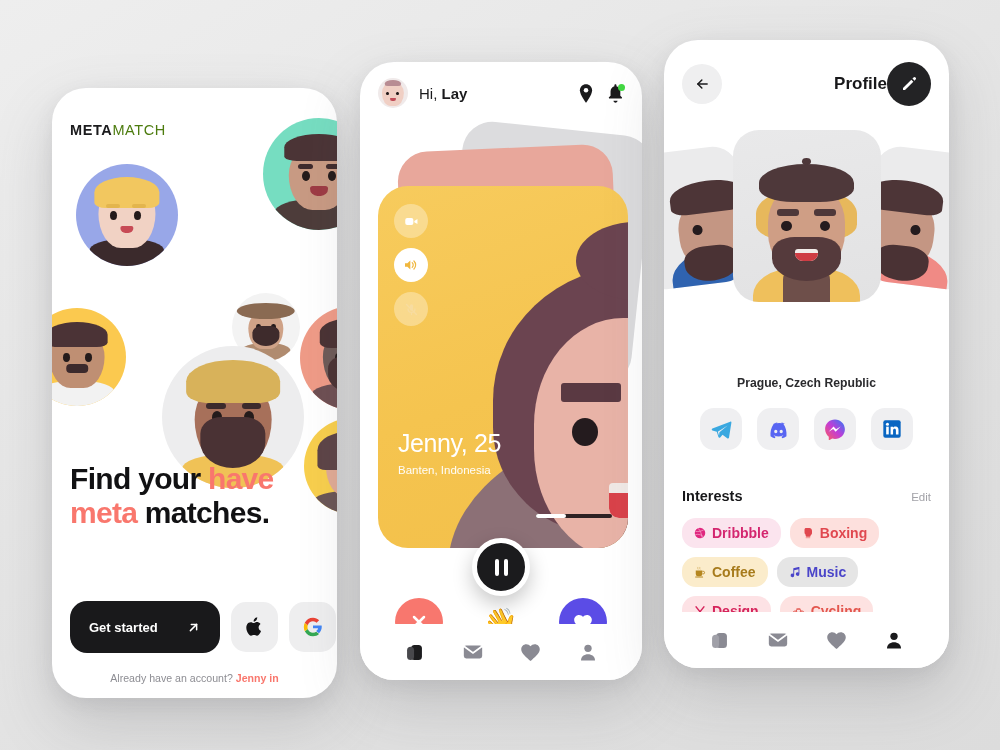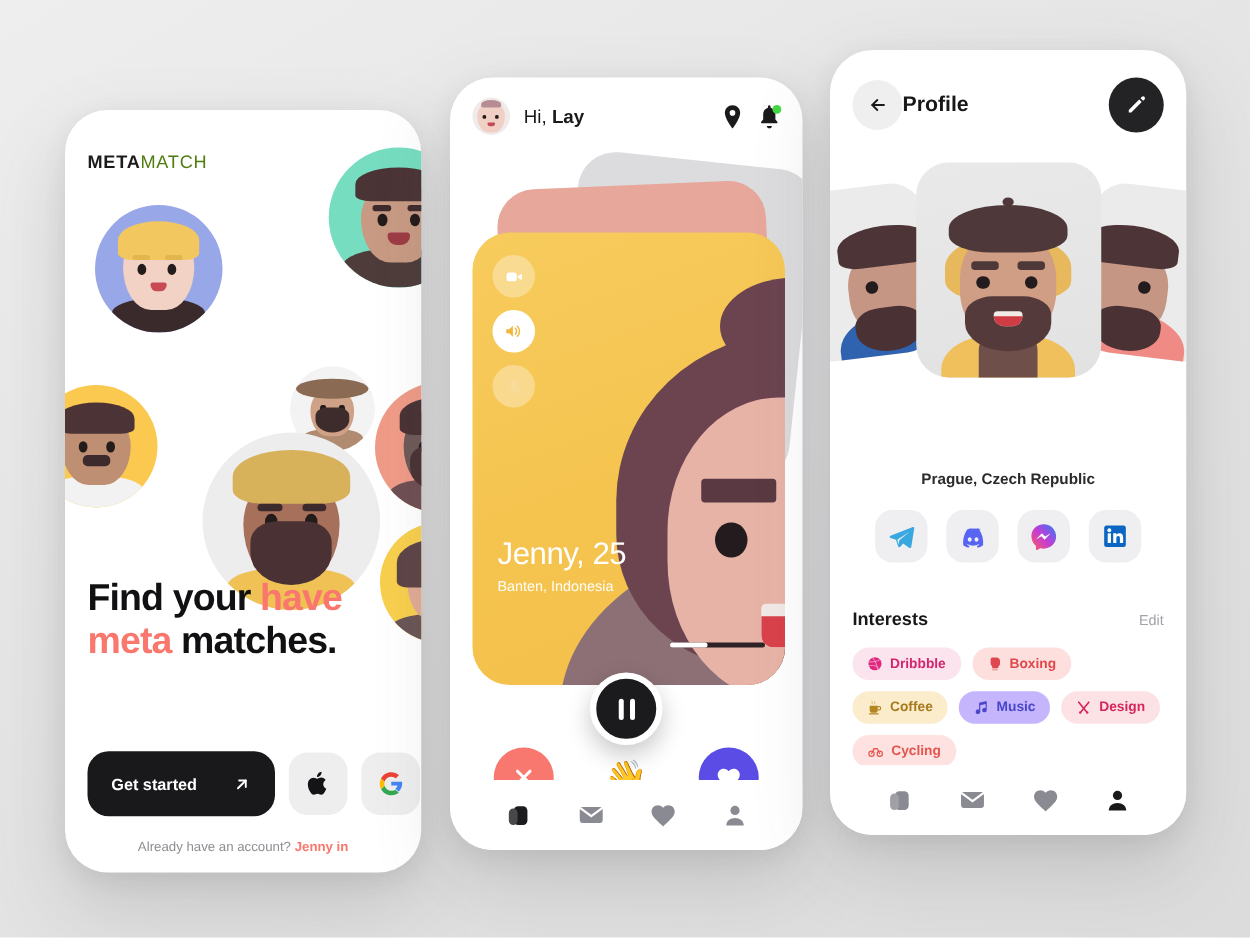--- a/index.html
+++ b/index.html
@@ -101,21 +101,21 @@
   .act.yes  { background:#5b4ce6; }
 
   .tabbar { position:absolute; left:0; right:0; bottom:0; height:56px; background:#fff;
             display:flex; align-items:center; justify-content:space-around; padding:0 26px; }
 
   
   #phone3 .p-head { position:absolute; left:0; top:0; width:100%; height:88px; display:flex;
                     align-items:center; padding:0 18px; }
   .circ-btn { width:40px; height:40px; border-radius:50%; background:#efeff0;
               display:flex; align-items:center; justify-content:center; }
-  .p-title { flex:1; text-align:left; font-size:17px; font-weight:600; color:#18181a; }
+  .p-title { flex:1; text-align:right; font-size:17px; font-weight:600; color:#18181a; }
   .edit-btn { width:44px; height:44px; border-radius:50%; background:#232325;
               display:flex; align-items:center; justify-content:center; }
 
   .pcards { position:absolute; left:0; top:86px; width:100%; height:190px; }
   .pcard { position:absolute; border-radius:26px; overflow:hidden; background:#e9e9ea; }
   .pcard.side { background:#ebebec; }
   .pcard.main { left:50%; transform:translateX(-50%); top:4px; width:148px; height:172px;
                 background:linear-gradient(170deg,#e9e9ea,#e2e2e3); }
   .pcard.l { left:-30px; top:24px; width:110px; height:136px; transform:rotate(-7deg); }
   .pcard.r { right:-30px; top:24px; width:110px; height:136px; transform:rotate(7deg); }
@@ -131,21 +131,21 @@
   .socials { position:absolute; left:0; right:0; top:368px; display:flex; justify-content:center; gap:15px; }
   .soc { width:42px; height:42px; border-radius:14px; background:#efeff1;
          display:flex; align-items:center; justify-content:center; }
 
   .int-head { position:absolute; left:18px; right:18px; top:448px; display:flex; align-items:baseline; }
   .int-title { font-size:14.5px; font-weight:700; color:#18181a; }
   .int-edit { margin-left:auto; font-size:11.5px; color:#a2a2a8; }
 
   .chips { position:absolute; left:18px; right:18px; top:478px; display:flex; flex-wrap:wrap; gap:9px; }
   .chip { display:flex; align-items:center; gap:6px; padding:7px 12px; border-radius:14px;
-          font-size:11px; font-weight:700; }
+          font-size:14px; font-weight:700; }
   .chip .ci { font-size:11px; line-height:1; }
 
   
   svg { display:block; }
 </style>
 </head>
 <body>
 
 <div class="phone" id="phone1">
 
@@ -550,21 +550,21 @@
       <span class="ci">
         <svg width="12" height="12" viewBox="0 0 24 24" fill="#b5861f">
             <path d="M3.5 9h13v7a4.5 4.5 0 0 1-4.5 4.5H8A4.5 4.5 0 0 1 3.5 16V9z"></path>
             <path d="M16.8 10.6h1.7a2.6 2.6 0 0 1 0 5.2h-1.7" fill="none" stroke="#b5861f" stroke-width="1.8"></path>
             <rect x="2.2" y="21" width="16" height="2" rx="1"></rect>
             <path d="M7.4 2.5c1.4 1.4-1 2.4.4 3.8M11.4 2.5c1.4 1.4-1 2.4.4 3.8" stroke="#d8b264" stroke-width="1.5" fill="none" stroke-linecap="round"></path>
           </svg>
       </span>
       <span>Coffee</span>
     </div>
-    <div class="chip" style="background:#c4b5fd;color:#4a45c9;">
+    <div class="chip" style="background:#e5e5e5;color:#4a45c9;">
       <span class="ci">
         <svg width="12" height="12" viewBox="0 0 24 24" fill="#4a45c9">
             <path d="M19 2 8.6 4.4v11.2a3.6 3.6 0 1 0 1.8 3.1V8.3L19 6.3V13a3.6 3.6 0 1 0 1.8 3.1V2z"></path>
           </svg>
       </span>
       <span>Music</span>
     </div>
     <div class="chip" style="background:#fde2e5;color:#d6255c;">
       <span class="ci">
         <svg width="12" height="12" viewBox="0 0 24 24" stroke="#d6255c" stroke-width="2.6" stroke-linecap="round" fill="none">

